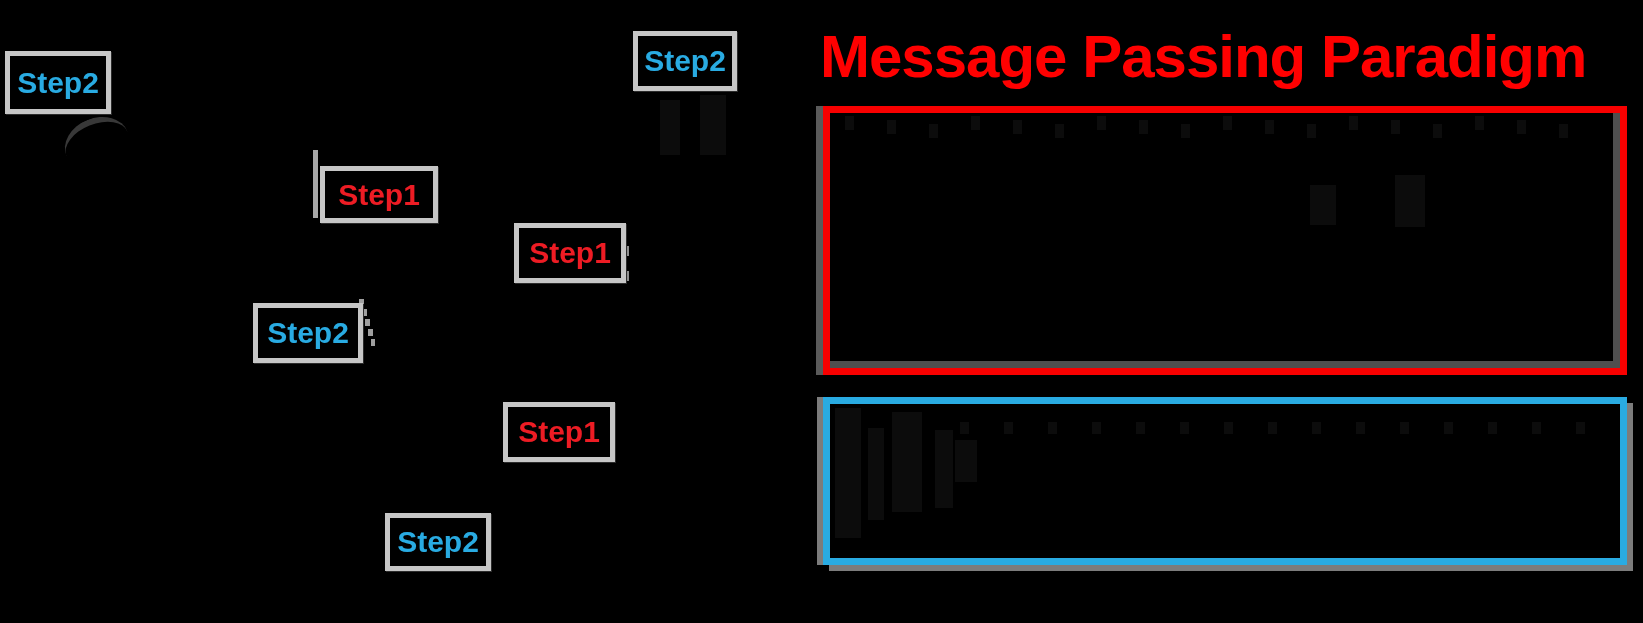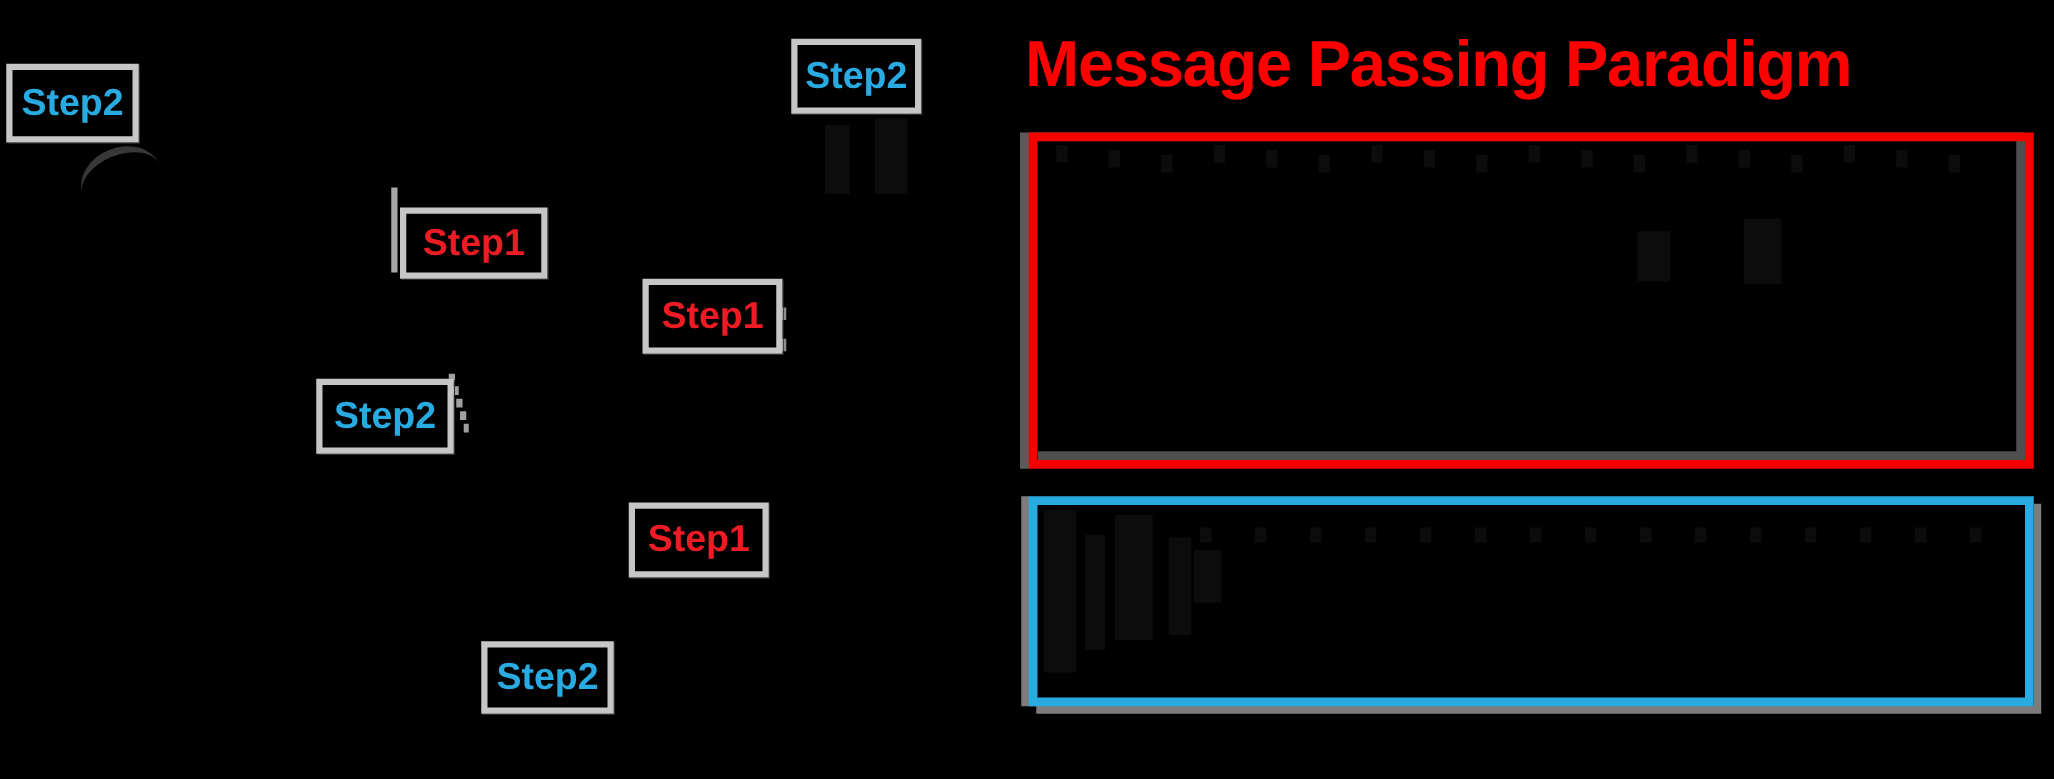--- a/index.html
+++ b/index.html
@@ -3,21 +3,21 @@
 <meta charset="utf-8">
 <style>
   html,body{margin:0;padding:0;background:#000;}
   .stage{
     position:relative;width:1643px;height:623px;background:#000;
     overflow:hidden;font-family:"Liberation Sans",sans-serif;
   }
   
   .title{
     position:absolute;left:820px;top:22px;margin:0;
-    font-size:52px;font-weight:bold;letter-spacing:-1px;white-space:nowrap;
+    font-size:60px;font-weight:bold;letter-spacing:-1px;white-space:nowrap;
   }
   
   .panel{position:absolute;background:transparent;}
   .panel.red{
     left:823px;top:106px;width:790px;height:255px;border:7px solid #f80000;
     box-shadow:-7px 0 0 #5a5a5a, inset -7px -7px 0 #4f4f4f;
   }
   .panel.blue{
     left:823px;top:397px;width:790px;height:154px;border:7px solid #29abe2;
     box-shadow:6px 6px 0 #7c7c7c, -6px 0 0 #7c7c7c;

